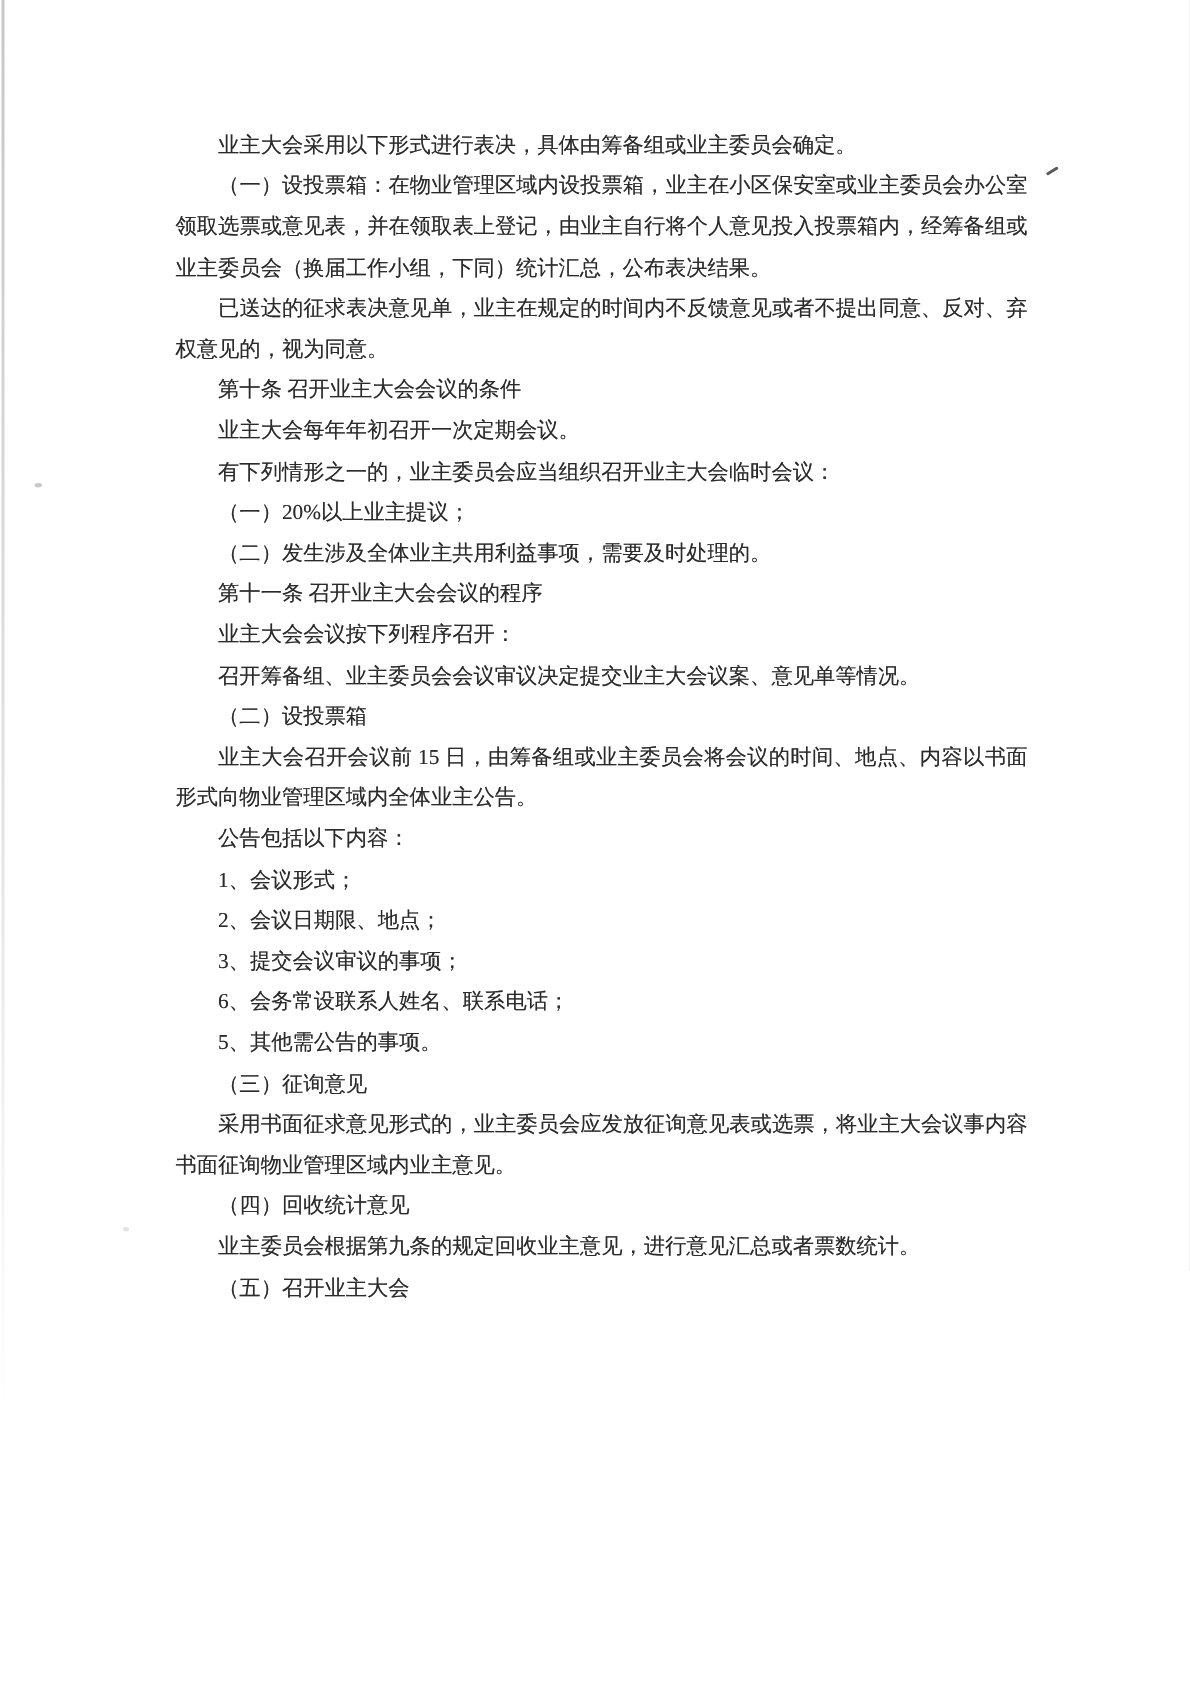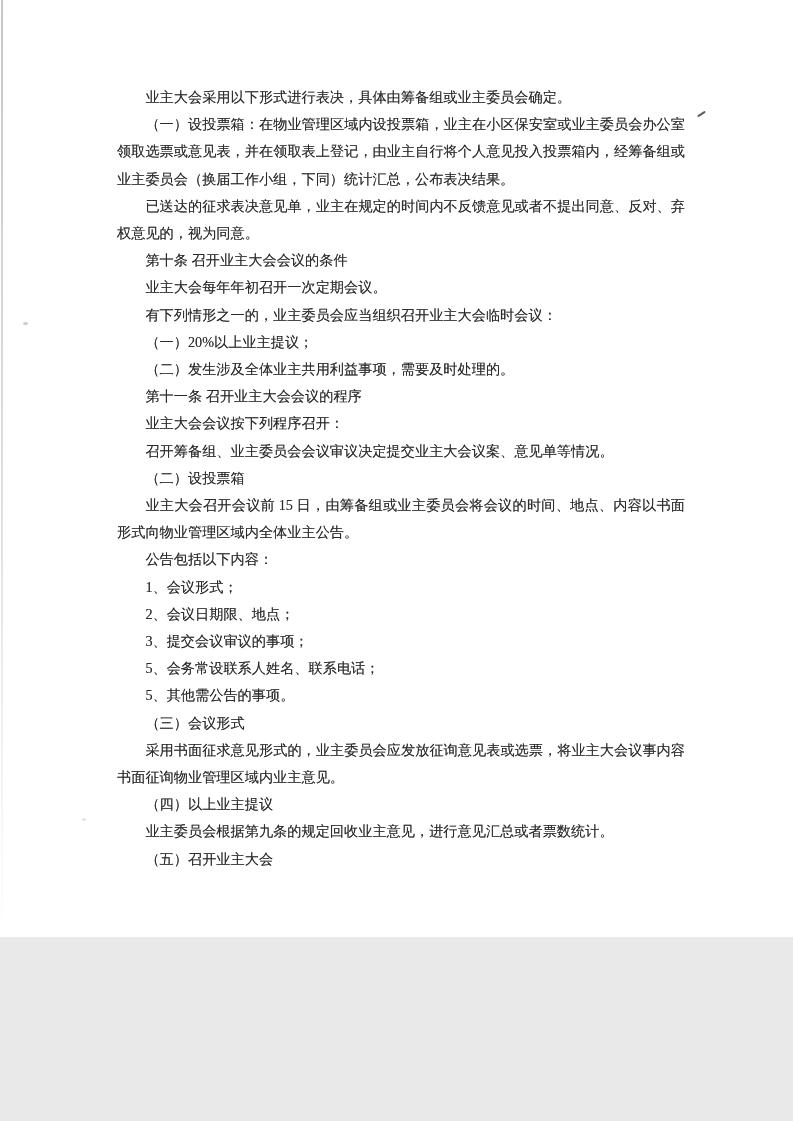--- a/index.html
+++ b/index.html
@@ -3,21 +3,21 @@
 <meta charset="utf-8">
 <style>
   html, body {
     margin: 0;
     padding: 0;
     background: #e9e9e9;
   }
   .page {
     position: relative;
     width: 793px;
-    height: 937px;
+    height: 1121px;
     background: #ffffff;
     overflow: hidden;
     font-family: "Liberation Serif", "DejaVu Serif", serif;
   }
   .text-block {
     position: absolute;
     left: 117px;
     top: 84px;
     width: 568px;
     color: #2b2b2b;
@@ -89,21 +89,21 @@
       <p>（二）发生涉及全体业主共用利益事项，需要及时处理的。</p>
       <p>第十一条 召开业主大会会议的程序</p>
       <p>业主大会会议按下列程序召开：</p>
       <p>召开筹备组、业主委员会会议审议决定提交业主大会议案、意见单等情况。</p>
       <p>（二）设投票箱</p>
       <p>业主大会召开会议前 15 日，由筹备组或业主委员会将会议的时间、地点、内容以书面形式向物业管理区域内全体业主公告。</p>
       <p>公告包括以下内容：</p>
       <p>1、会议形式；</p>
       <p>2、会议日期限、地点；</p>
       <p>3、提交会议审议的事项；</p>
-      <p>5、会务常设联系人姓名、联系电话；</p>
+      <p>6、会务常设联系人姓名、联系电话；</p>
       <p>5、其他需公告的事项。</p>
-      <p>（三）会议形式</p>
+      <p>（三）征询意见</p>
       <p>采用书面征求意见形式的，业主委员会应发放征询意见表或选票，将业主大会议事内容书面征询物业管理区域内业主意见。</p>
-      <p>（四）以上业主提议</p>
+      <p>（四）回收统计意见</p>
       <p>业主委员会根据第九条的规定回收业主意见，进行意见汇总或者票数统计。</p>
       <p>（五）召开业主大会</p>
     </div>
 </div>
 
 </body></html>

